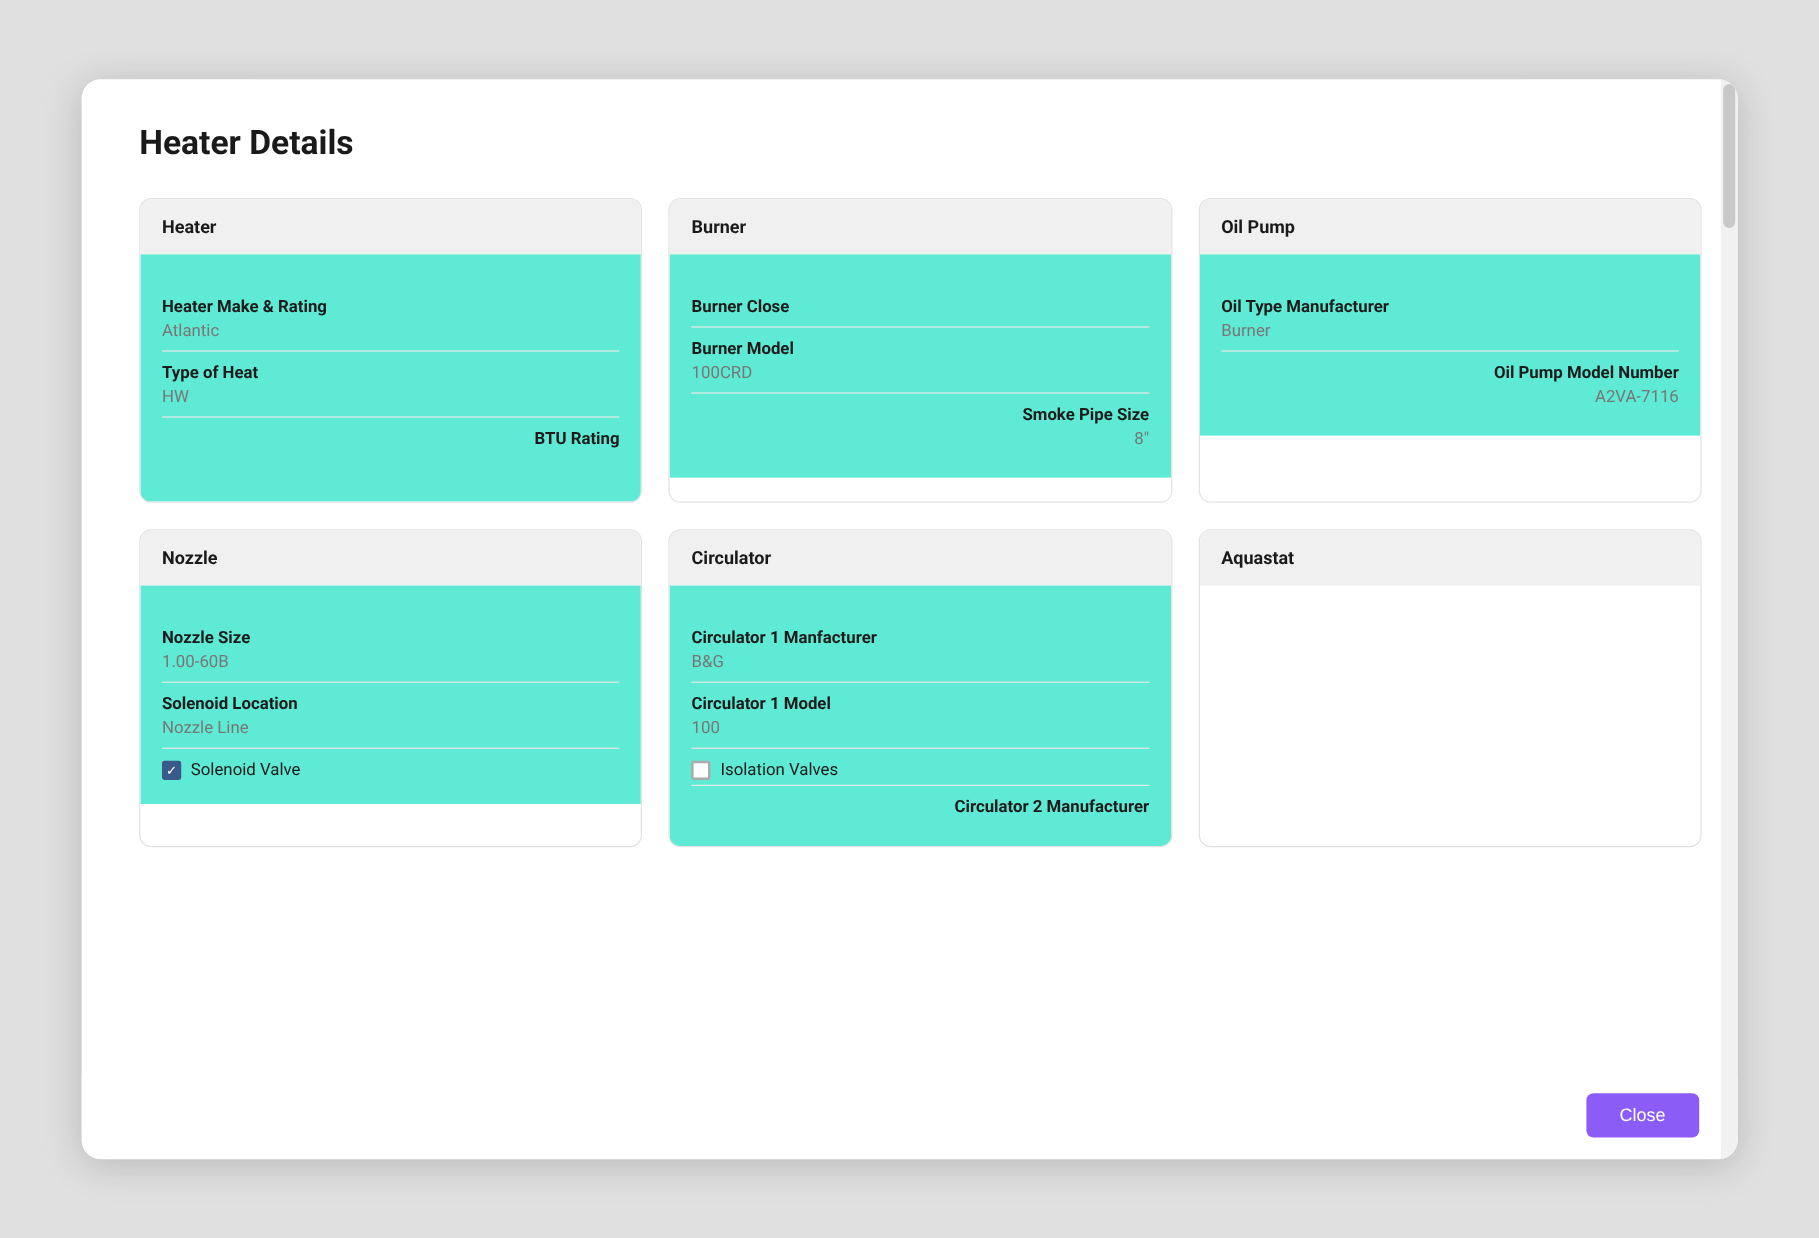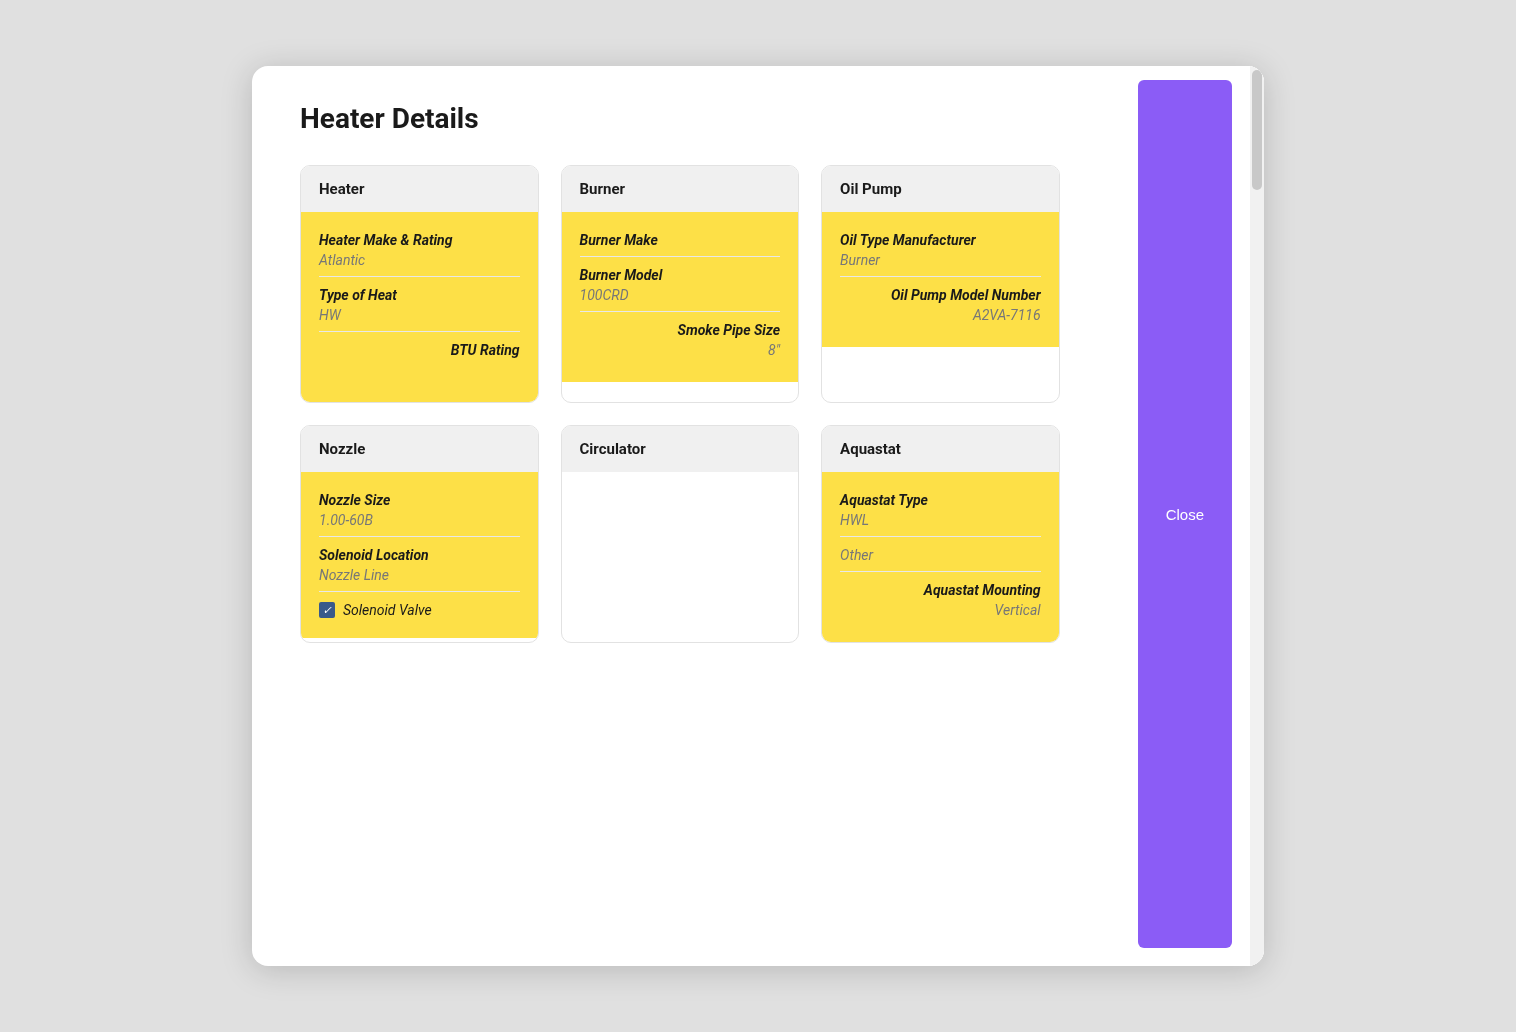--- a/index.html
+++ b/index.html
@@ -7,25 +7,26 @@
       background: #e0e0e0;
       display: flex;
       align-items: center;
       justify-content: center;
       min-height: 100vh;
       font-family: -apple-system, BlinkMacSystemFont, 'Segoe UI', Roboto, sans-serif;
     }
     .modal-wrapper {
       background: #ffffff;
       border-radius: 16px;
-      width: 1012px;
+      width: 1380px;
       max-width: 98vw;
       min-height: 900px;
       box-shadow: 0 4px 32px rgba(0,0,0,0.18);
       display: flex;
+      flex-direction: column;
       position: relative;
       overflow: hidden;
     }
     .scrollbar-track {
       position: absolute;
       right: 0;
       top: 0;
       bottom: 0;
       width: 14px;
       background: #f1f1f1;
@@ -63,23 +64,22 @@
       overflow: hidden;
     }
     .card-header {
       background: #f0f0f0;
       padding: 14px 18px;
       font-weight: 700;
       font-size: 15px;
       color: #1a1a1a;
     }
     .card-body {
-      padding: 10px 18px 16px 18px;
-      background: #fde047;
-      font-style: italic;
+      padding: 26px 18px 16px 18px;
+      background: #5eead4;
     }
     .field {
       padding: 10px 0 4px 0;
       border-bottom: 1px solid #e8e8e8;
     }
     .field:last-child {
       border-bottom: none;
       text-align: right;
     }
     .field-label {
@@ -173,21 +173,21 @@
             <div class="field">
               <div class="field-label">BTU Rating</div>
               <div class="field-empty"></div>
             </div>
           </div>
         </div>
         <div class="card">
           <div class="card-header">Burner</div>
           <div class="card-body">
             <div class="field">
-              <div class="field-label">Burner Make</div>
+              <div class="field-label">Burner Close</div>
             </div>
             <div class="field">
               <div class="field-label">Burner Model</div>
               <div class="field-value">100CRD</div>
             </div>
             <div class="field">
               <div class="field-label">Smoke Pipe Size</div>
               <div class="field-value">8"</div>
             </div>
           </div>
@@ -219,36 +219,40 @@
             <div class="checkbox-row field">
               <div class="checkbox-box">
                 <span class="checkbox-checkmark">✓</span>
               </div>
               <span class="checkbox-label">Solenoid Valve</span>
             </div>
           </div>
         </div>
         <div class="card">
           <div class="card-header">Circulator</div>
+          <div class="card-body">
+            <div class="field">
+              <div class="field-label">Circulator 1 Manfacturer</div>
+              <div class="field-value">B&amp;G</div>
+            </div>
+            <div class="field">
+              <div class="field-label">Circulator 1 Model</div>
+              <div class="field-value">100</div>
+            </div>
+            <div class="checkbox-row field">
+              <div class="checkbox-box unchecked"></div>
+              <span class="checkbox-label">Isolation Valves</span>
+            </div>
+            <div class="field">
+              <div class="field-label">Circulator 2 Manufacturer</div>
+            </div>
+          </div>
         </div>
         <div class="card">
           <div class="card-header">Aquastat</div>
-          <div class="card-body">
-            <div class="field">
-              <div class="field-label">Aquastat Type</div>
-              <div class="field-value">HWL</div>
-            </div>
-            <div class="field">
-              <div class="field-value">Other</div>
-            </div>
-            <div class="field">
-              <div class="field-label">Aquastat Mounting</div>
-              <div class="field-value">Vertical</div>
-            </div>
-          </div>
         </div>
       </div>
   </div>
 
   <div class="modal-footer">
     <button class="close-button">Close</button>
   </div>
 </div>
 
 </body></html>

